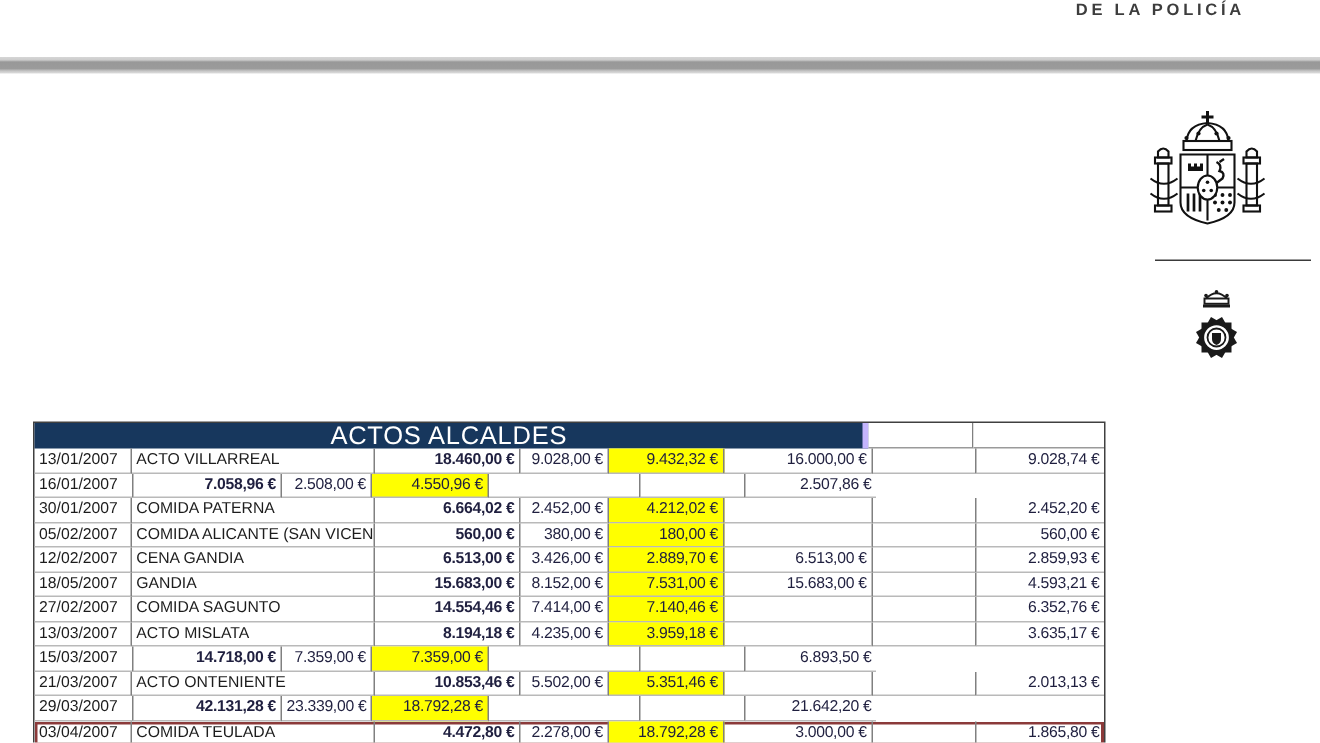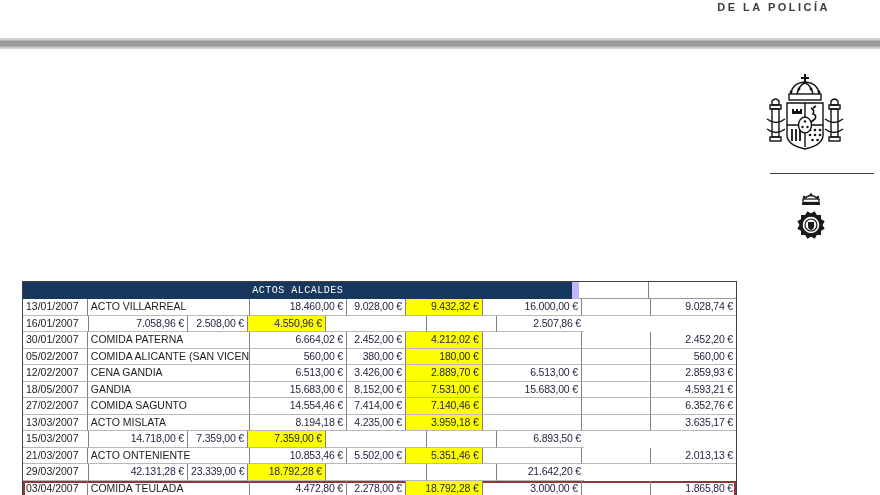--- a/index.html
+++ b/index.html
@@ -24,42 +24,41 @@
   
   .sheet{
     position:absolute;left:22px;top:281px;width:715px;
     border:1px solid #404040;box-sizing:border-box;
     font-size:10.5px;color:#1a1a1a;background:#fff;
   }
   .thead{display:flex;height:17px;box-sizing:border-box;}
   .thead .title-cell{
     width:558px;background:#17375D;color:#ffffff;
     display:flex;align-items:center;justify-content:center;
-    font-size:10px;letter-spacing:0.5px;box-sizing:border-box;
-    border-right:7px solid #c4b5fd;
-    font-family:Liberation Mono, monospace;
+    font-size:17px;letter-spacing:0.5px;box-sizing:border-box;
+    border-right:4px solid #c4b5fd;
   }
   .thead .blank-cell{
     box-sizing:border-box;background:#fff;border-right:1px solid #808080;
     border-bottom:1px solid #9a9a9a;
   }
   .thead .blank-cell.b1{width:70px;}
   .thead .blank-cell.b2{width:87px;border-right:none;}
 
   .trow{display:flex;height:16.5px;box-sizing:border-box;position:relative;}
   .cell{
     box-sizing:border-box;height:16.5px;line-height:15.5px;
     border-right:1px solid #808080;border-bottom:1px solid #b9b9b9;
     white-space:nowrap;overflow:hidden;padding:0 3px;
     color:#1c1c1c;
   }
   .cell.num{text-align:right;color:#1f1f3f;letter-spacing:-0.2px;overflow:visible;}
   .col0{width:66px;}
   .col1{width:165px;}
-  .col2{width:99px;}
+  .col2{width:99px;font-weight:bold;}
   .col3{width:60px;}
   .col4{width:78px;background:#FFFF00;}
   .col5{width:101px;}
   .col6{width:70px;}
   .col7{width:87px;border-right:none;}
   .trow.selected{box-shadow:inset 0 0 0 2px #8B3A3A;}
 </style>
 </head>
 <body>
 

